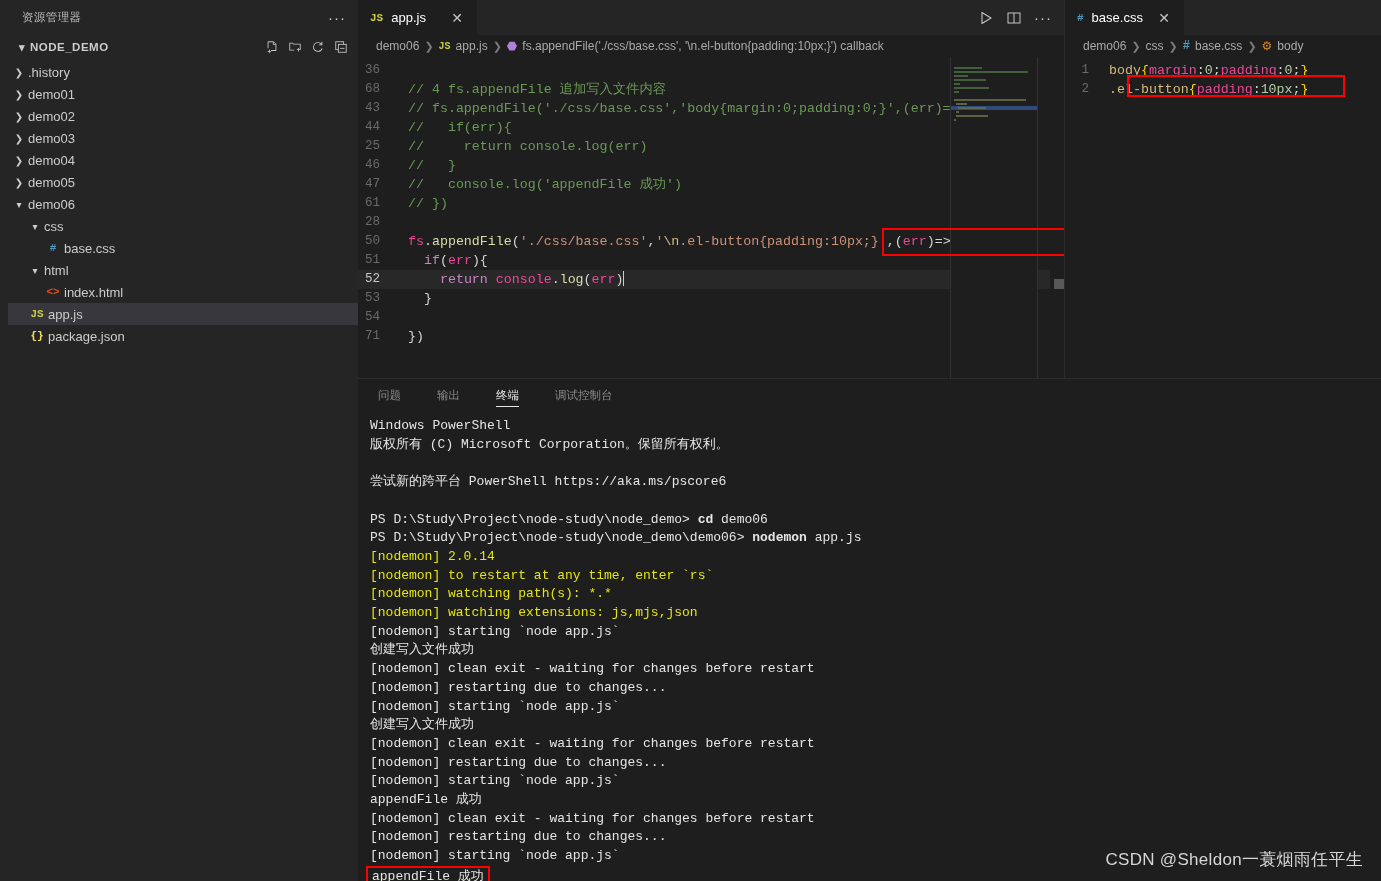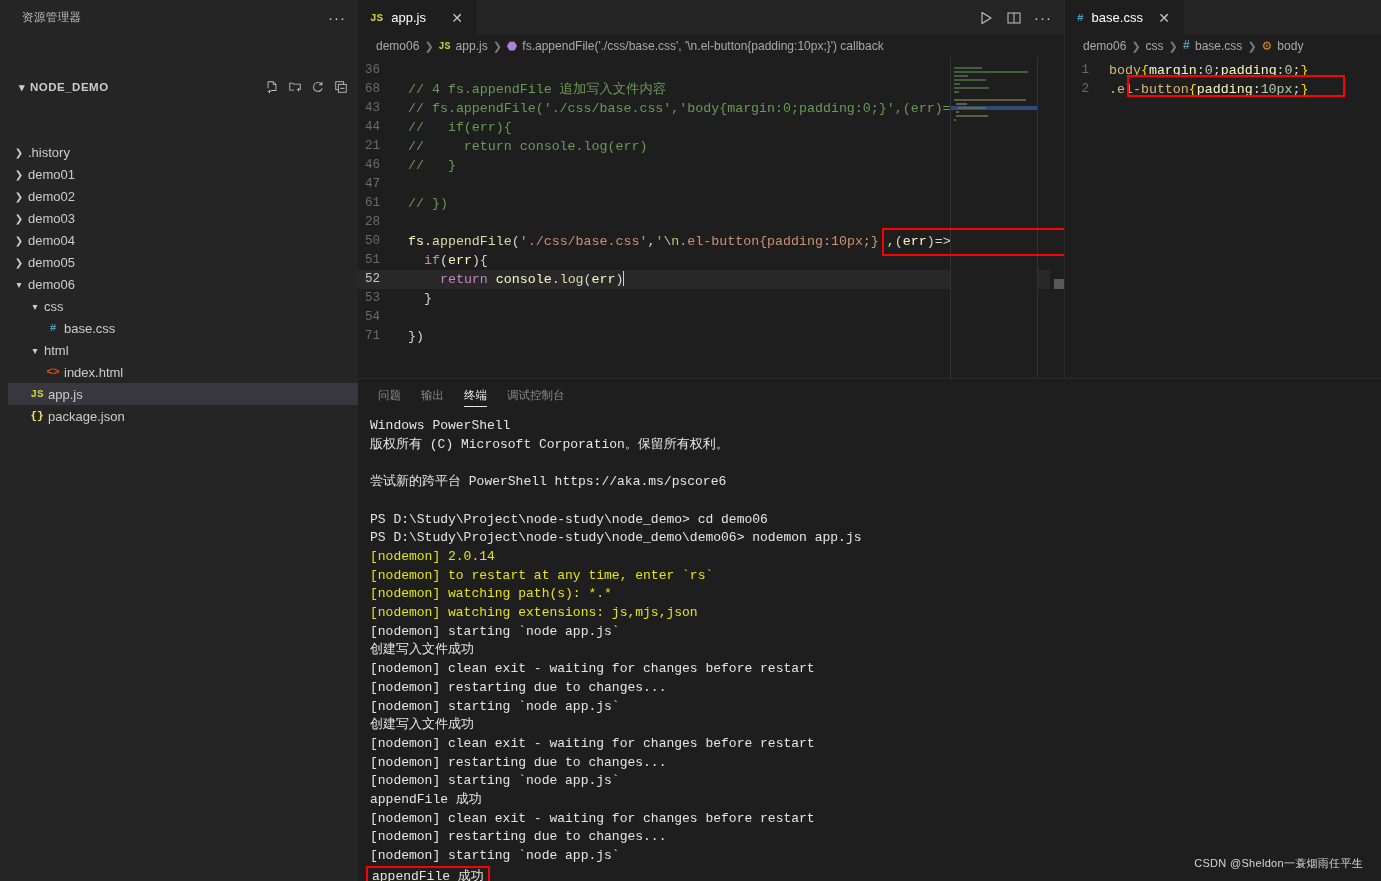--- a/index.html
+++ b/index.html
@@ -24,21 +24,20 @@
     flex: 0 0 8px;
   }
 
   
   .sidebar {
     width: 350px; height: 881px;
     background: #252526;
     flex: 0 0 350px;
     display: flex;
     flex-direction: column;
-    gap: 40px;
   }
   .sidebar-title-row {
     height: 35px;
     display: flex;
     align-items: center;
     padding: 0 12px 0 14px;
     color: #bbbbbb;
     font-size: 11.5px;
     letter-spacing: .4px;
   }
@@ -167,21 +166,21 @@
   .cl.cur { background: #282828; }
   .ln {
     width: 42px; flex: 0 0 42px; text-align: right;
     padding-right: 20px; color: #6a6a6a; font-size: 12.6px;
   }
   .cl.cur .ln { color:#c6c6c6; }
   .code { padding-left: 8px; }
 
   .c-comment { color: #6a9955; }
   .c-plain   { color: #d4d4d4; }
-  .c-var     { color: #fef9c3; }
+  .c-var     { color: #ec4899; }
   .c-fn      { color: #dcdcaa; }
   .c-str     { color: #ce9178; }
   .c-kw      { color: #c586c0; }
   .c-esc     { color: #d7ba7d; }
   .c-num     { color: #b5cea8; }
   .c-sel     { color: #d7ba7d; }
   .c-brace   { color: #ffd700; }
 
   .cursor-bar {
     display:inline-block; width:1px; height:15px;
@@ -220,21 +219,21 @@
     flex: 1;
     background: #1e1e1e;
     border-top: 1px solid #2b2b2b;
     display: flex; flex-direction: column;
     min-height: 0;
     position: relative;
   }
   .panel-tabs {
     height: 32px;
     display: flex; align-items: center;
-    gap: 20px;
+    gap: 36px;
     padding: 0 20px;
     font-size: 11.5px;
     color: #8a8a8a;
   }
   .ptab { cursor: pointer; position: relative; height:32px; display:flex; align-items:center; }
   .ptab.active { color: #e7e7e7; }
   .ptab.active::after {
     content:""; position:absolute; left:0; right:0; bottom:4px;
     height:1px; background:#e7e7e7;
   }
@@ -244,27 +243,27 @@
     font-family: "Liberation Mono", monospace;
     font-size: 13px;
     line-height: 18.7px;
     color: #cccccc;
     overflow: hidden;
     white-space: pre;
   }
   .t-white { color: #e5e5e5; }
   .t-yellow { color: #e5e510; }
   .t-green-d { color: #e5e5e5; }
-  .t-bold { font-weight: normal; margin-top: 20px; }
+  .t-bold { font-weight: bold; margin-top: 20px; }
 
   .watermark {
     position: absolute;
     right: 18px; bottom: 10px;
     color: #d6d6d6;
-    font-size: 11px;
+    font-size: 17px;
     font-family: "Liberation Sans", sans-serif;
     letter-spacing: .3px;
   }
 </style>
 </head>
 <body>
 
 <div id="app">
 
   <div class="edge-strip"></div>
@@ -398,23 +397,23 @@
           <span class="bc-sym">⬣</span>
           <span>fs.appendFile('./css/base.css', '\n.el-button{padding:10px;}') callback</span>
         </div>
 
         <div class="codearea">
           <div class="codelines" id="code-left">
               <div class="cl"><span class="ln">36</span><span class="code"></span></div>
               <div class="cl"><span class="ln">68</span><span class="code"><span class="c-comment">// 4 fs.appendFile 追加写入文件内容</span></span></div>
               <div class="cl"><span class="ln">43</span><span class="code"><span class="c-comment">// fs.appendFile('./css/base.css','body{margin:0;padding:0;}',(err)=&gt;{</span></span></div>
               <div class="cl"><span class="ln">44</span><span class="code"><span class="c-comment">//   if(err){</span></span></div>
-              <div class="cl"><span class="ln">21</span><span class="code"><span class="c-comment">//     return console.log(err)</span></span></div>
+              <div class="cl"><span class="ln">25</span><span class="code"><span class="c-comment">//     return console.log(err)</span></span></div>
               <div class="cl"><span class="ln">46</span><span class="code"><span class="c-comment">//   }</span></span></div>
-              <div class="cl"><span class="ln">47</span></div>
+              <div class="cl"><span class="ln">47</span><span class="code"><span class="c-comment">//   console.log('appendFile 成功')</span></span></div>
               <div class="cl"><span class="ln">61</span><span class="code"><span class="c-comment">// })</span></span></div>
               <div class="cl"><span class="ln">28</span><span class="code"></span></div>
               <div class="cl"><span class="ln">50</span><span class="code"><span class="c-var">fs</span><span class="c-plain">.</span><span class="c-fn">appendFile</span><span class="c-plain">(</span><span class="c-str">'./css/base.css'</span><span class="c-plain">,</span><span class="c-str">'<span class="c-esc">\n</span>.el-button{padding:10px;}'</span><span class="c-plain">,</span><span class="c-plain">(</span><span class="c-var">err</span><span class="c-plain">)</span><span class="c-plain">=</span><span class="c-plain">&gt;</span><span class="c-plain">{</span></span></div>
               <div class="cl"><span class="ln">51</span><span class="code"><span class="c-plain"> </span><span class="c-plain"> </span><span class="c-kw">if</span><span class="c-plain">(</span><span class="c-var">err</span><span class="c-plain">)</span><span class="c-plain">{</span></span></div>
               <div class="cl cur"><span class="ln">52</span><span class="code"><span class="c-plain"> </span><span class="c-plain"> </span><span class="c-plain"> </span><span class="c-plain"> </span><span class="c-kw">return</span><span class="c-plain"> </span><span class="c-var">console</span><span class="c-plain">.</span><span class="c-fn">log</span><span class="c-plain">(</span><span class="c-var">err</span><span class="c-plain">)</span><span class="cursor-bar"></span></span></div>
               <div class="cl"><span class="ln">53</span><span class="code"><span class="c-plain"> </span><span class="c-plain"> </span><span class="c-plain">}</span></span></div>
               <div class="cl"><span class="ln">54</span></div>
               <div class="cl"><span class="ln">71</span><span class="code"><span class="c-plain">}</span><span class="c-plain">)</span></span></div>
             </div>
           <div class="minimap" id="minimap-left">

